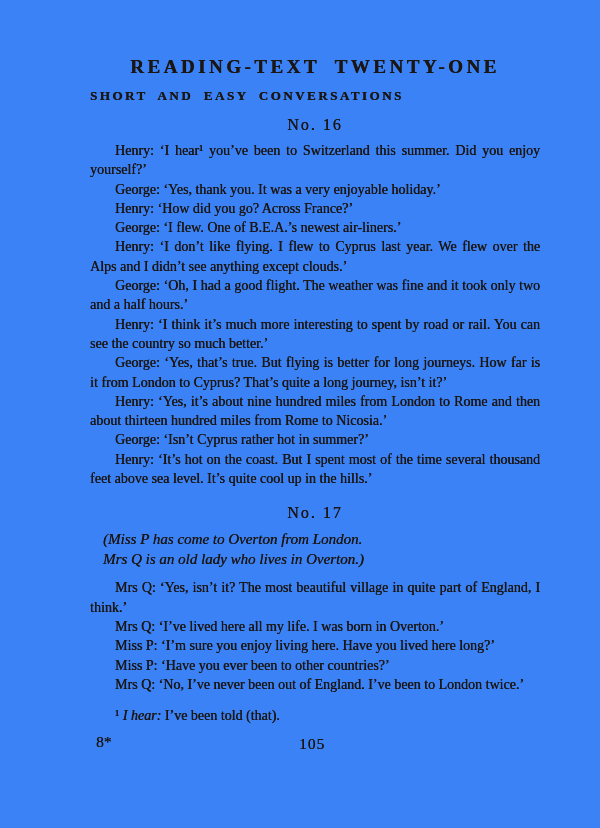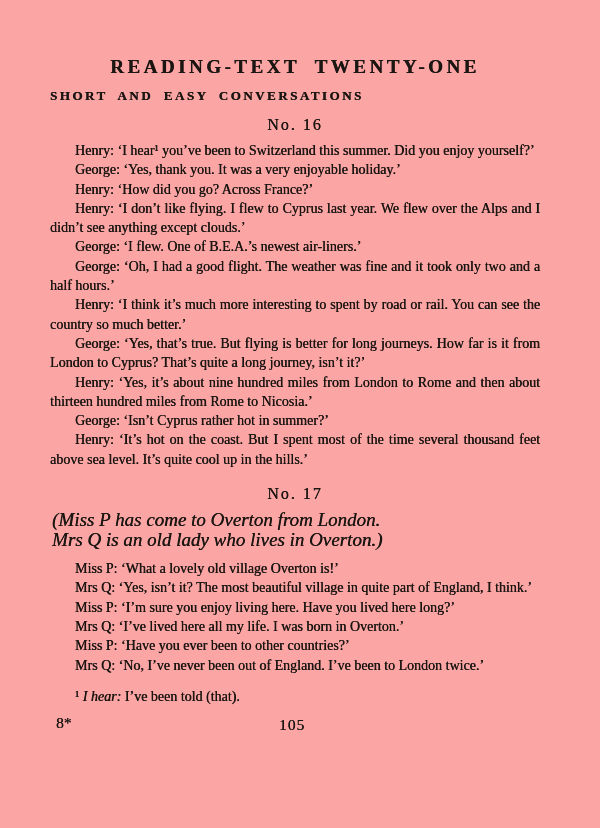--- a/index.html
+++ b/index.html
@@ -5,24 +5,24 @@
   html, body {
     margin: 0;
     padding: 0;
     background: #ffffff;
   }
   .page {
     position: relative;
     width: 600px;
     height: 828px;
     box-sizing: border-box;
-    background: #fca5a5;
+    background: #3b82f6;
     color: #1b1612;
     font-family: "Liberation Serif", "DejaVu Serif", serif;
-    padding: 56px 60px 0 50px;
+    padding: 56px 60px 0 90px;
     overflow: hidden;
   }
   
   .ink { text-shadow: 0.35px 0 0 currentColor; }
 
   h1.title {
     margin: 0 0 10px 0;
     font-size: 19px;
     font-weight: bold;
     text-align: center;
@@ -42,23 +42,23 @@
     font-weight: normal;
     text-align: center;
     letter-spacing: 2px;
     margin: 0 0 7px 0;
   }
   .section + .section .section-number {
     margin-top: 16px;
   }
   .stage-direction {
     font-style: italic;
-    font-size: 19px;
+    font-size: 15px;
     line-height: 20px;
-    margin-left: 2px;
+    margin-left: 13px;
   }
   .stage-block { margin-bottom: 9px; }
   p.dialogue {
     margin: 0;
     font-size: 14px;
     line-height: 19.3px;
     text-align: justify;
     text-indent: 25px;
   }
   .footnote {
@@ -96,39 +96,38 @@
   <h1 class="title">READING-TEXT TWENTY-ONE</h1>
 
   <h2 class="subtitle">SHORT AND EASY CONVERSATIONS</h2>
 
   <div id="sections">
       <div class="section">
         <h3 class="section-number">No. 16</h3>
         <p class="dialogue">Henry: ‘I hear¹ you’ve been to Switzerland this summer. Did you enjoy yourself?’</p>
         <p class="dialogue">George: ‘Yes, thank you. It was a very enjoyable holiday.’</p>
         <p class="dialogue">Henry: ‘How did you go? Across France?’</p>
+        <p class="dialogue">George: ‘I flew. One of B.E.A.’s newest air-liners.’</p>
         <p class="dialogue">Henry: ‘I don’t like flying. I flew to Cyprus last year. We flew over the Alps and I didn’t see anything except clouds.’</p>
-        <p class="dialogue">George: ‘I flew. One of B.E.A.’s newest air-liners.’</p>
         <p class="dialogue">George: ‘Oh, I had a good flight. The weather was fine and it took only two and a half hours.’</p>
         <p class="dialogue">Henry: ‘I think it’s much more interesting to spent by road or rail. You can see the country so much better.’</p>
         <p class="dialogue">George: ‘Yes, that’s true. But flying is better for long journeys. How far is it from London to Cyprus? That’s quite a long journey, isn’t it?’</p>
         <p class="dialogue">Henry: ‘Yes, it’s about nine hundred miles from London to Rome and then about thirteen hundred miles from Rome to Nicosia.’</p>
         <p class="dialogue">George: ‘Isn’t Cyprus rather hot in summer?’</p>
         <p class="dialogue">Henry: ‘It’s hot on the coast. But I spent most of the time several thousand feet above sea level. It’s quite cool up in the hills.’</p>
       </div>
       <div class="section">
         <h3 class="section-number">No. 17</h3>
         <div class="stage-block">
           <div class="stage-direction">(Miss P has come to Overton from London.</div>
           <div class="stage-direction">Mrs Q is an old lady who lives in Overton.)</div>
         </div>
-        <p class="dialogue">Miss P: ‘What a lovely old village Overton is!’</p>
         <p class="dialogue">Mrs Q: ‘Yes, isn’t it? The most beautiful village in quite part of England, I think.’</p>
+        <p class="dialogue">Mrs Q: ‘I’ve lived here all my life. I was born in Overton.’</p>
         <p class="dialogue">Miss P: ‘I’m sure you enjoy living here. Have you lived here long?’</p>
-        <p class="dialogue">Mrs Q: ‘I’ve lived here all my life. I was born in Overton.’</p>
         <p class="dialogue">Miss P: ‘Have you ever been to other countries?’</p>
         <p class="dialogue">Mrs Q: ‘No, I’ve never been out of England. I’ve been to London twice.’</p>
       </div>
     </div>
 
   <div class="footnote">
     <span class="fn-marker">¹</span>
     <span class="fn-term">I hear:</span>
     <span class="fn-text">I’ve been told (that).</span>
   </div>

